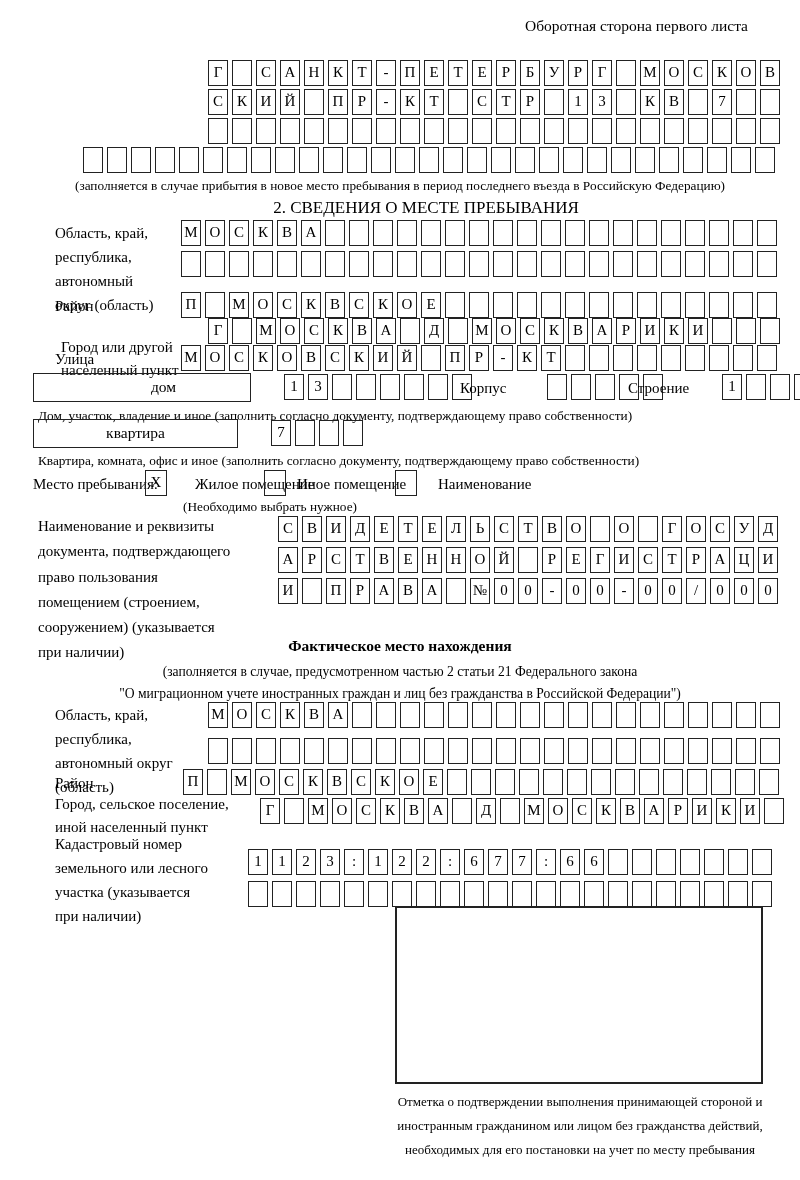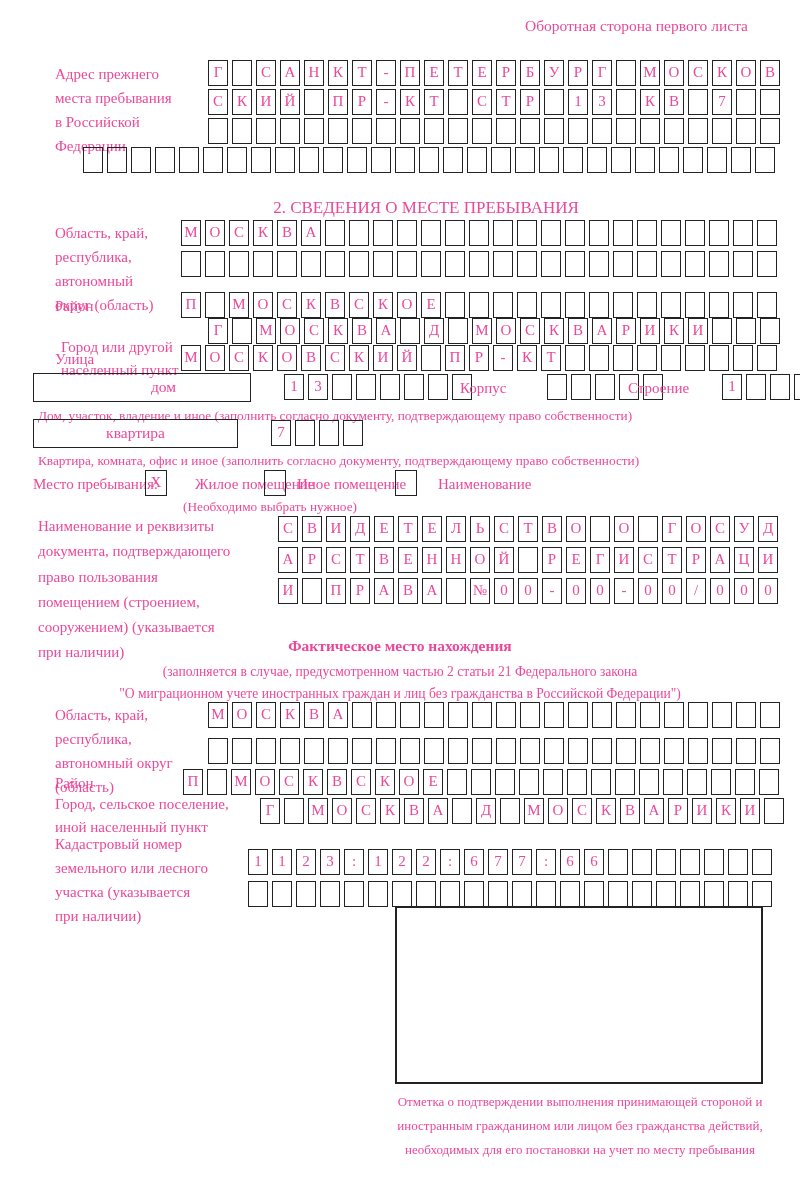--- a/index.html
+++ b/index.html
@@ -1,18 +1,18 @@
 <!DOCTYPE html>
 <html><head>
 <meta charset="utf-8">
 <style>
   html,body{margin:0;padding:0;background:#fff;}
   .page{
     position:relative;width:800px;height:1180px;background:#fff;overflow:hidden;
-    font-family:"Liberation Serif","DejaVu Serif",serif;color:#ec4899;
+    font-family:"Liberation Serif","DejaVu Serif",serif;color:#000000;
   }
   .abs{position:absolute;}
   .lbl{font-size:15px;line-height:24px;white-space:pre-line;}
   .lbl.tight{line-height:23px;}
   .note{font-size:13.3px;line-height:17px;}
   .center{text-align:center;}
   .title{font-weight:normal;font-size:17px;padding-left:26px;}
   .subtitle{font-weight:bold;font-size:15.5px;}
   .cells{white-space:nowrap;height:26px;margin-bottom:3px;padding-left:28px;}
   .gap5 .cells{margin-bottom:5px;}
@@ -35,30 +35,27 @@
   .stamp{box-sizing:border-box;border:2px solid #222;background:#fff;}
   .stampnote{font-size:13px;line-height:24px;text-align:center;}
 </style>
 </head>
 <body>
 
 <div class="page">
 
   <div class="abs" style="right:52px;top:17px;font-size:15.5px;">Оборотная сторона первого листа</div>
 
-  <div class="abs lbl" style="left:55px;top:62px;width:130px;">Адрес прежнего
-места пребывания
-в Российской
-Федерации</div>
   <div class="abs" style="left:180px;top:60px;">
     <div class="cells"><span class="cell">Г</span><span class="cell"></span><span class="cell">С</span><span class="cell">А</span><span class="cell">Н</span><span class="cell">К</span><span class="cell">Т</span><span class="cell">-</span><span class="cell">П</span><span class="cell">Е</span><span class="cell">Т</span><span class="cell">Е</span><span class="cell">Р</span><span class="cell">Б</span><span class="cell">У</span><span class="cell">Р</span><span class="cell">Г</span><span class="cell"></span><span class="cell">М</span><span class="cell">О</span><span class="cell">С</span><span class="cell">К</span><span class="cell">О</span><span class="cell">В</span></div>
     <div class="cells"><span class="cell">С</span><span class="cell">К</span><span class="cell">И</span><span class="cell">Й</span><span class="cell"></span><span class="cell">П</span><span class="cell">Р</span><span class="cell">-</span><span class="cell">К</span><span class="cell">Т</span><span class="cell"></span><span class="cell">С</span><span class="cell">Т</span><span class="cell">Р</span><span class="cell"></span><span class="cell">1</span><span class="cell">3</span><span class="cell"></span><span class="cell">К</span><span class="cell">В</span><span class="cell"></span><span class="cell">7</span><span class="cell"></span><span class="cell"></span></div>
     <div class="cells"><span class="cell"></span><span class="cell"></span><span class="cell"></span><span class="cell"></span><span class="cell"></span><span class="cell"></span><span class="cell"></span><span class="cell"></span><span class="cell"></span><span class="cell"></span><span class="cell"></span><span class="cell"></span><span class="cell"></span><span class="cell"></span><span class="cell"></span><span class="cell"></span><span class="cell"></span><span class="cell"></span><span class="cell"></span><span class="cell"></span><span class="cell"></span><span class="cell"></span><span class="cell"></span><span class="cell"></span></div>
   </div>
   <div class="abs cells" style="left:55px;top:147px;"><span class="cell"></span><span class="cell"></span><span class="cell"></span><span class="cell"></span><span class="cell"></span><span class="cell"></span><span class="cell"></span><span class="cell"></span><span class="cell"></span><span class="cell"></span><span class="cell"></span><span class="cell"></span><span class="cell"></span><span class="cell"></span><span class="cell"></span><span class="cell"></span><span class="cell"></span><span class="cell"></span><span class="cell"></span><span class="cell"></span><span class="cell"></span><span class="cell"></span><span class="cell"></span><span class="cell"></span><span class="cell"></span><span class="cell"></span><span class="cell"></span><span class="cell"></span><span class="cell"></span></div>
+  <div class="abs note center" style="left:0;top:177px;width:800px;">(заполняется в случае прибытия в новое место пребывания в период последнего въезда в Российскую Федерацию)</div>
 
   <div class="abs title center" style="left:0;top:198px;width:800px;">2. СВЕДЕНИЯ О МЕСТЕ ПРЕБЫВАНИЯ</div>
 
   <div class="abs lbl" style="left:55px;top:221px;width:115px;">Область, край,
 республика,
 автономный
 округ (область)</div>
   <div class="abs gap5" style="left:153px;top:220px;">
     <div class="cells"><span class="cell">М</span><span class="cell">О</span><span class="cell">С</span><span class="cell">К</span><span class="cell">В</span><span class="cell">А</span><span class="cell"></span><span class="cell"></span><span class="cell"></span><span class="cell"></span><span class="cell"></span><span class="cell"></span><span class="cell"></span><span class="cell"></span><span class="cell"></span><span class="cell"></span><span class="cell"></span><span class="cell"></span><span class="cell"></span><span class="cell"></span><span class="cell"></span><span class="cell"></span><span class="cell"></span><span class="cell"></span><span class="cell"></span></div>
     <div class="cells"><span class="cell"></span><span class="cell"></span><span class="cell"></span><span class="cell"></span><span class="cell"></span><span class="cell"></span><span class="cell"></span><span class="cell"></span><span class="cell"></span><span class="cell"></span><span class="cell"></span><span class="cell"></span><span class="cell"></span><span class="cell"></span><span class="cell"></span><span class="cell"></span><span class="cell"></span><span class="cell"></span><span class="cell"></span><span class="cell"></span><span class="cell"></span><span class="cell"></span><span class="cell"></span><span class="cell"></span><span class="cell"></span></div>

